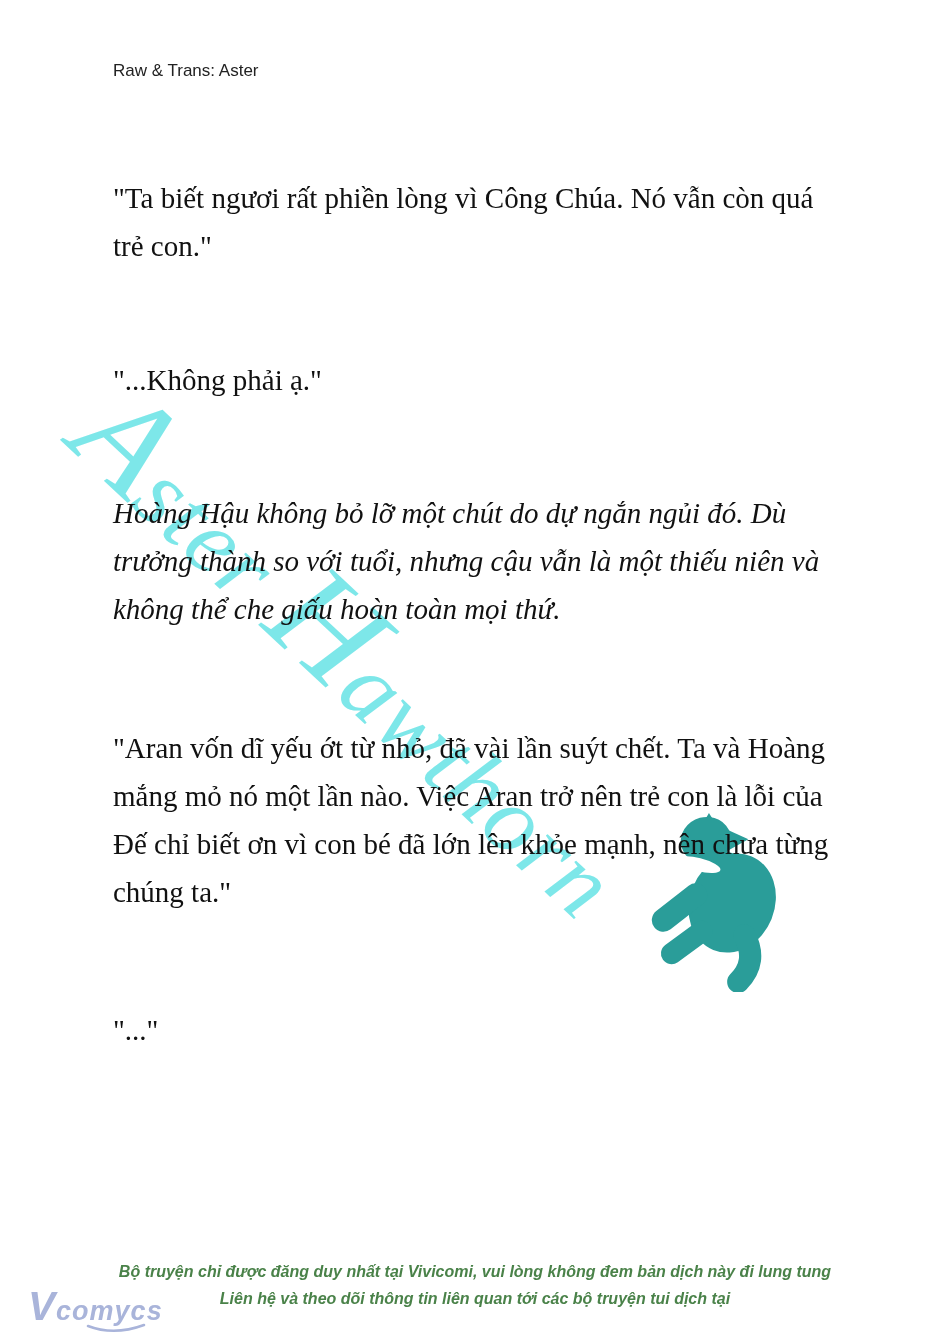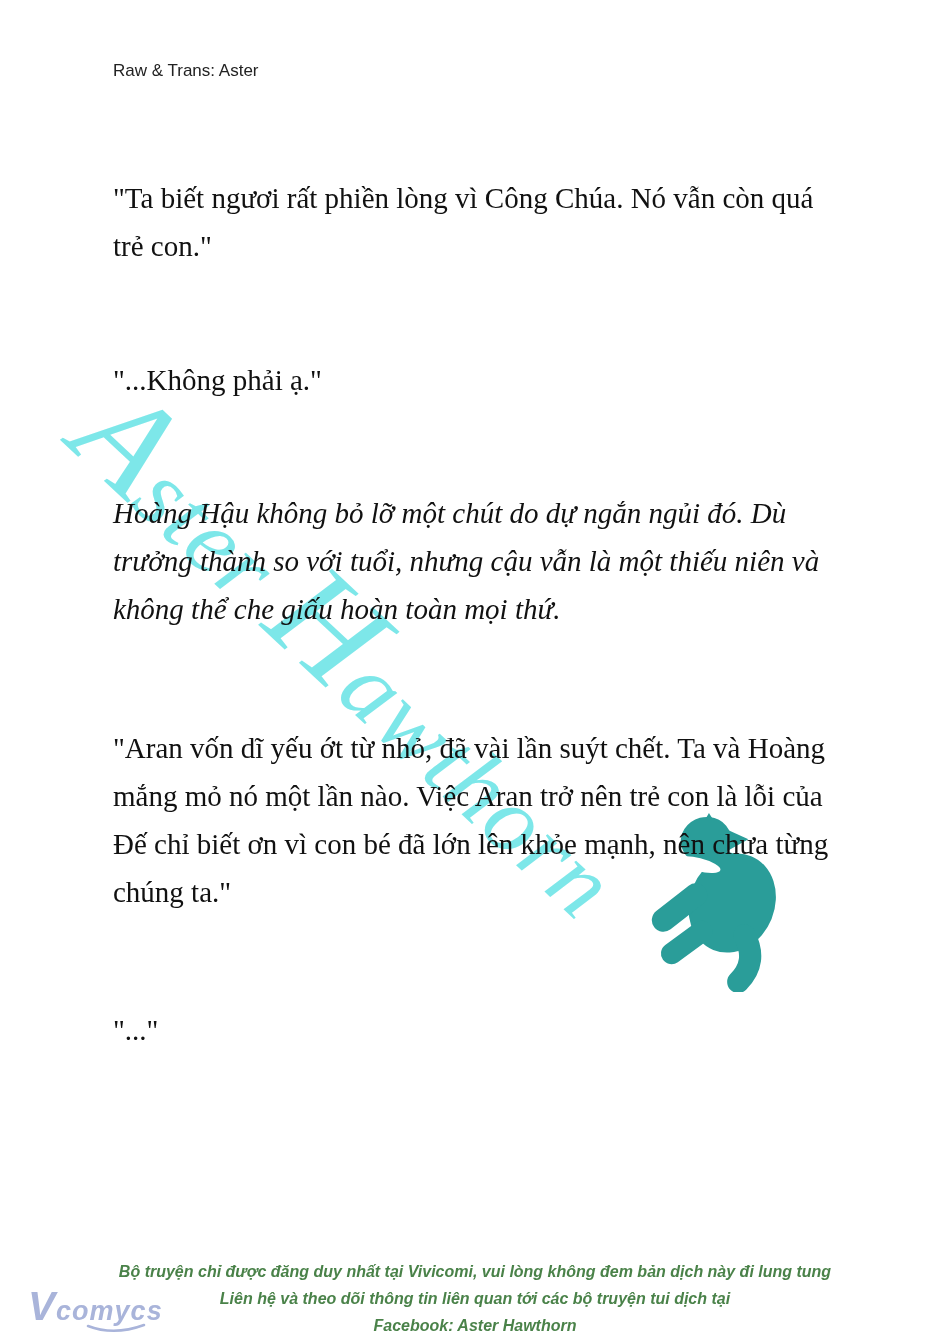--- a/index.html
+++ b/index.html
@@ -151,21 +151,20 @@
       <div class="line">chúng ta."</div>
     </div>
 
     <div class="para p5">
       <div class="line">"..."</div>
     </div>
 
     <div class="doc-footer">
       <div>Bộ truyện chỉ được đăng duy nhất tại Vivicomi, vui lòng không đem bản dịch này đi lung tung</div>
       <div>Liên hệ và theo dõi thông tin liên quan tới các bộ truyện tui dịch tại</div>
-      <div>Facebook: Aster Hawthorn</div>
     </div>
 
   </div>
 
   <div class="logo">
     <span><span class="swash">V</span><span>c</span><span>o</span><span>m</span><span>y</span><span>c</span><span>s</span></span>
     <svg class="logo-flourish" width="70" height="14" viewBox="0 0 70 14" aria-hidden="true">
       <path d="M2 4 Q 28 14 58 3" fill="none" stroke="var(--logo_blue, #a9b4da)" stroke-width="2.5" stroke-linecap="round"></path>
     </svg>
   </div>

